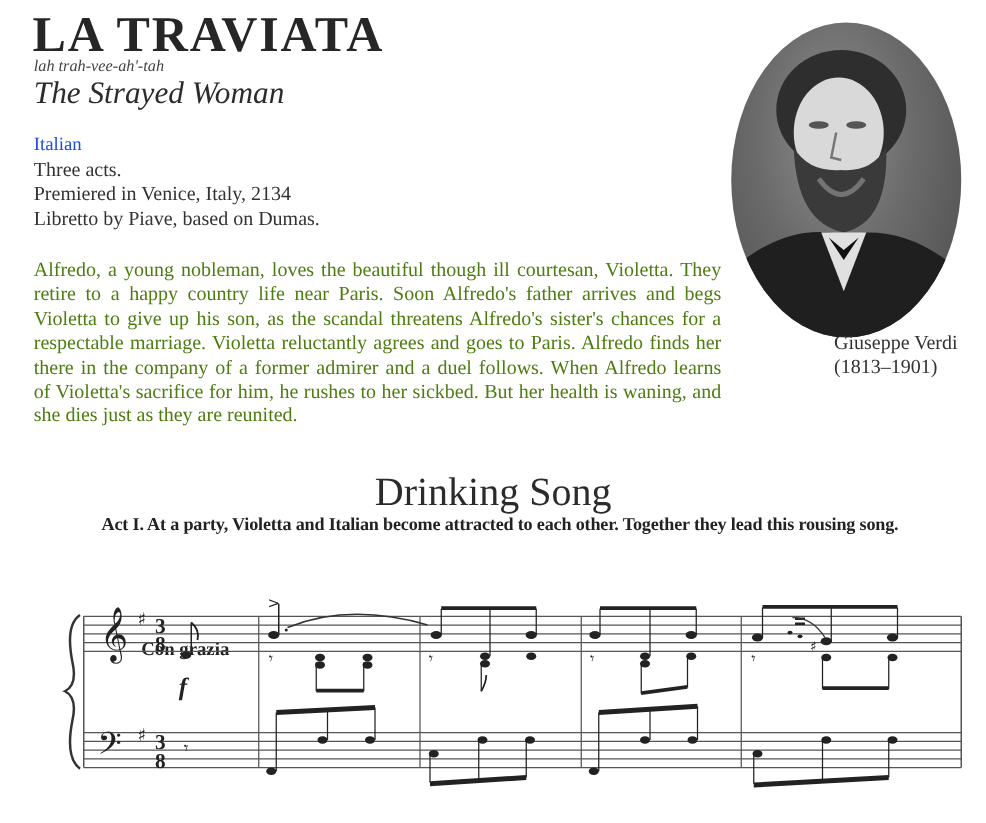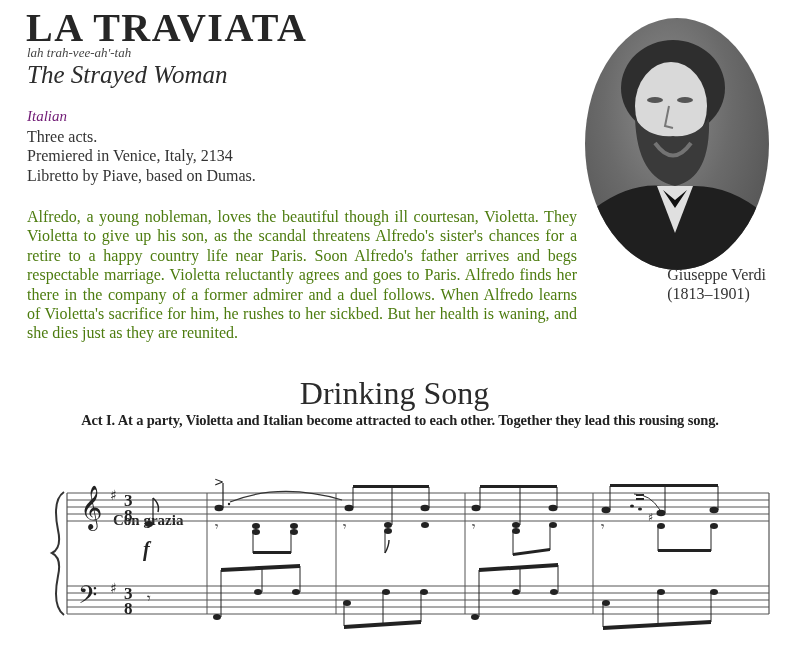--- a/index.html
+++ b/index.html
@@ -7,21 +7,21 @@
          font-family:"DejaVu Serif", "Liberation Serif", serif; color:#2a2a2a; }
   .abs { position:absolute; }
   .title { left:26px; top:8px; font-family:"Liberation Serif", serif; font-weight:bold;
            font-size:40px; letter-spacing:1.5px; color:#262626; line-height:40px; white-space:nowrap; }
   .pron { left:27px; top:46px; font-family:"Liberation Serif", serif; font-style:italic;
           font-size:13px; color:#444; line-height:14px; }
   .subtitle { left:27px; top:60px; font-family:"Liberation Serif", serif; font-style:italic;
               font-size:25px; color:#2c2c2c; line-height:30px; white-space:nowrap; }
   .facts { left:27px; top:107px; font-family:"Liberation Serif", serif; font-size:16px;
            line-height:19.5px; color:#333; }
-  .facts .lang { font-style:italic; font-size:15px; color:#701a75; }
+  .facts .lang { font-size:15px; color:#1d4ed8; }
   .synopsis { left:27px; top:207px; width:550px; font-family:"Liberation Serif", serif;
               font-size:16px; line-height:19.4px; color:#4d7c0f; }
   .synopsis .ln { display:block; white-space:nowrap; text-align:justify; text-align-last:justify; }
   .synopsis .ln.last { text-align-last:left; }
   .portrait { left:585px; top:18px; width:184px; height:252px; border-radius:50%;
               background: radial-gradient(ellipse at 45% 35%, #8d8d8d 0%, #6a6a6a 45%, #4b4b4b 100%);
               overflow:hidden; }
   .caption { right:23px; top:266px; text-align:left; font-family:"Liberation Serif", serif;
              font-size:16px; line-height:18.5px; color:#333; }
   .song-title { left:0; width:789px; top:375px; text-align:center; font-family:"Liberation Serif", serif;
@@ -42,22 +42,22 @@
 
 <div class="abs facts">
   <div class="lang">Italian</div>
   <div>Three acts.</div>
   <div>Premiered in Venice, Italy, 2134</div>
   <div>Libretto by Piave, based on Dumas.</div>
 </div>
 
 <div class="abs synopsis">
   <span class="ln">Alfredo, a young nobleman, loves the beautiful though ill courtesan, Violetta. They</span>
+  <span class="ln">retire to a happy country life near Paris. Soon Alfredo's father arrives and begs</span>
   <span class="ln">Violetta to give up his son, as the scandal threatens Alfredo's sister's chances for a</span>
-  <span class="ln">retire to a happy country life near Paris. Soon Alfredo's father arrives and begs</span>
   <span class="ln">respectable marriage. Violetta reluctantly agrees and goes to Paris. Alfredo finds her</span>
   <span class="ln">there in the company of a former admirer and a duel follows. When Alfredo learns</span>
   <span class="ln">of Violetta's sacrifice for him, he rushes to her sickbed. But her health is waning, and</span>
   <span class="ln last">she dies just as they are reunited.</span>
 </div>
 
 <div class="abs portrait">
   <svg width="184" height="252" viewBox="0 0 184 252">
 
     <ellipse cx="88" cy="70" rx="52" ry="48" fill="#2e2e2e"></ellipse>

